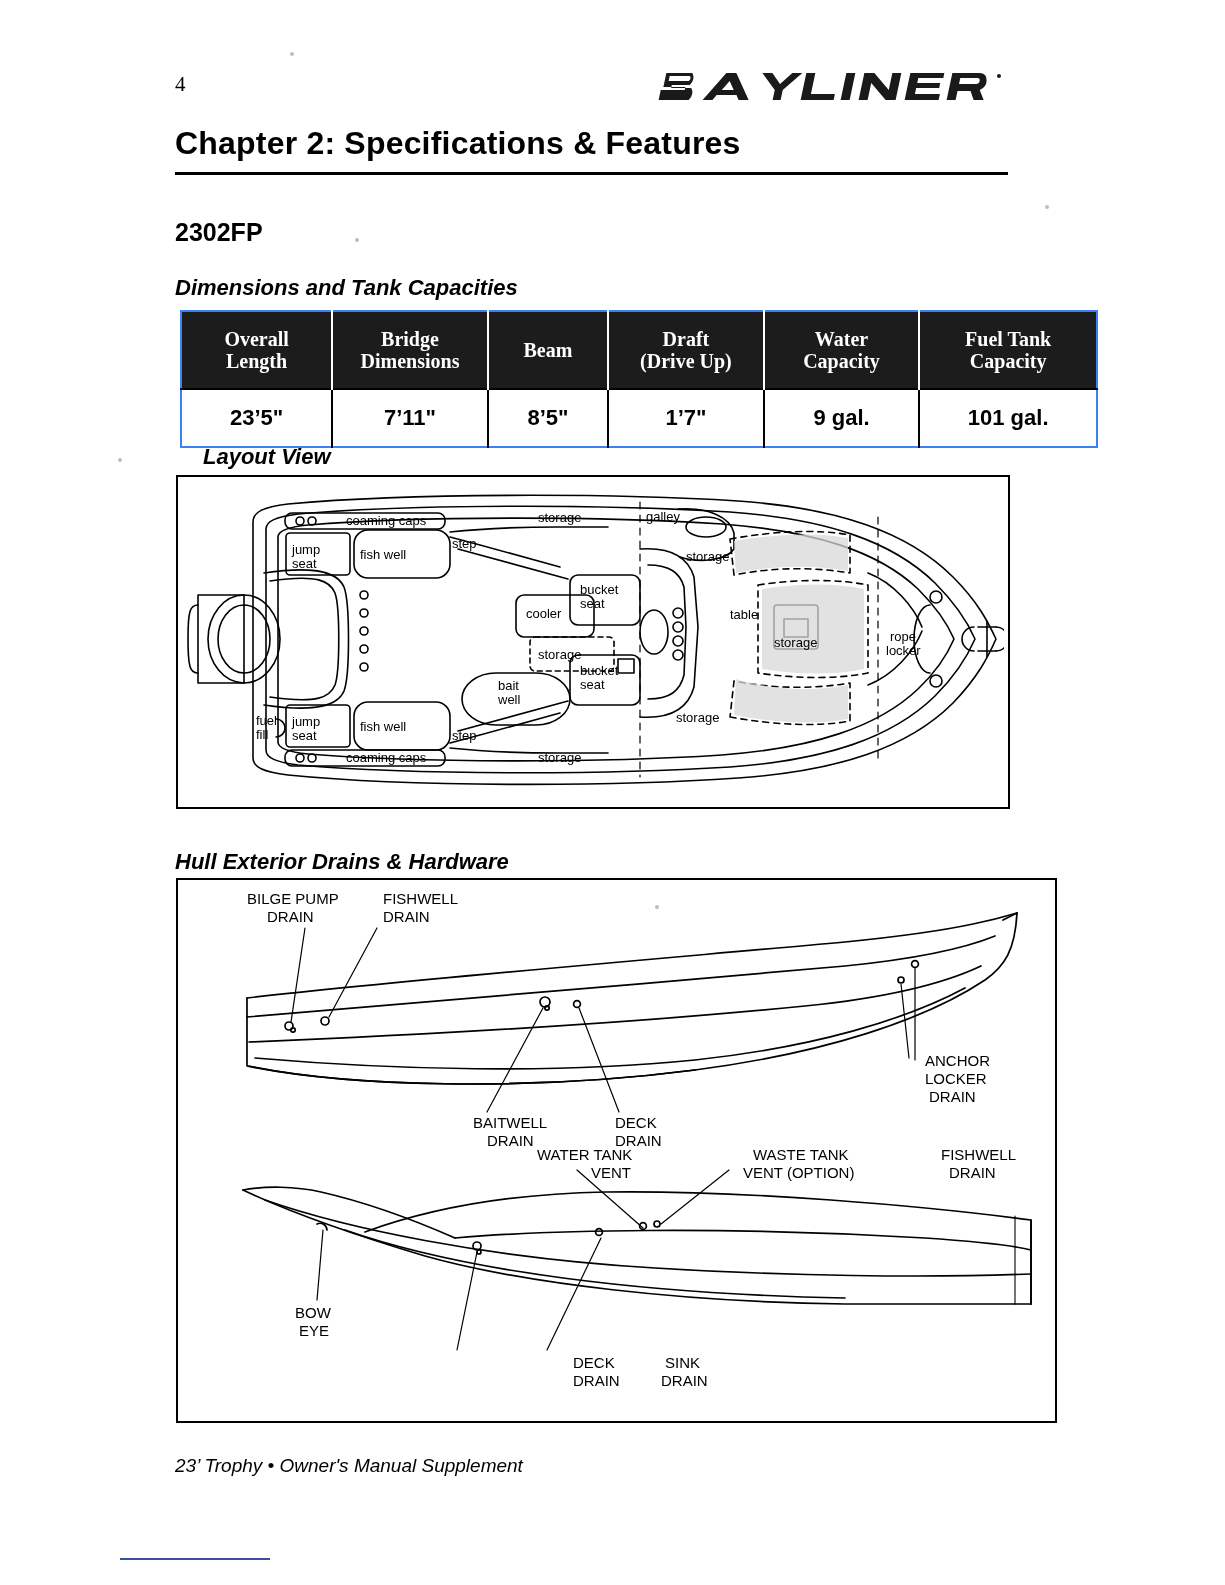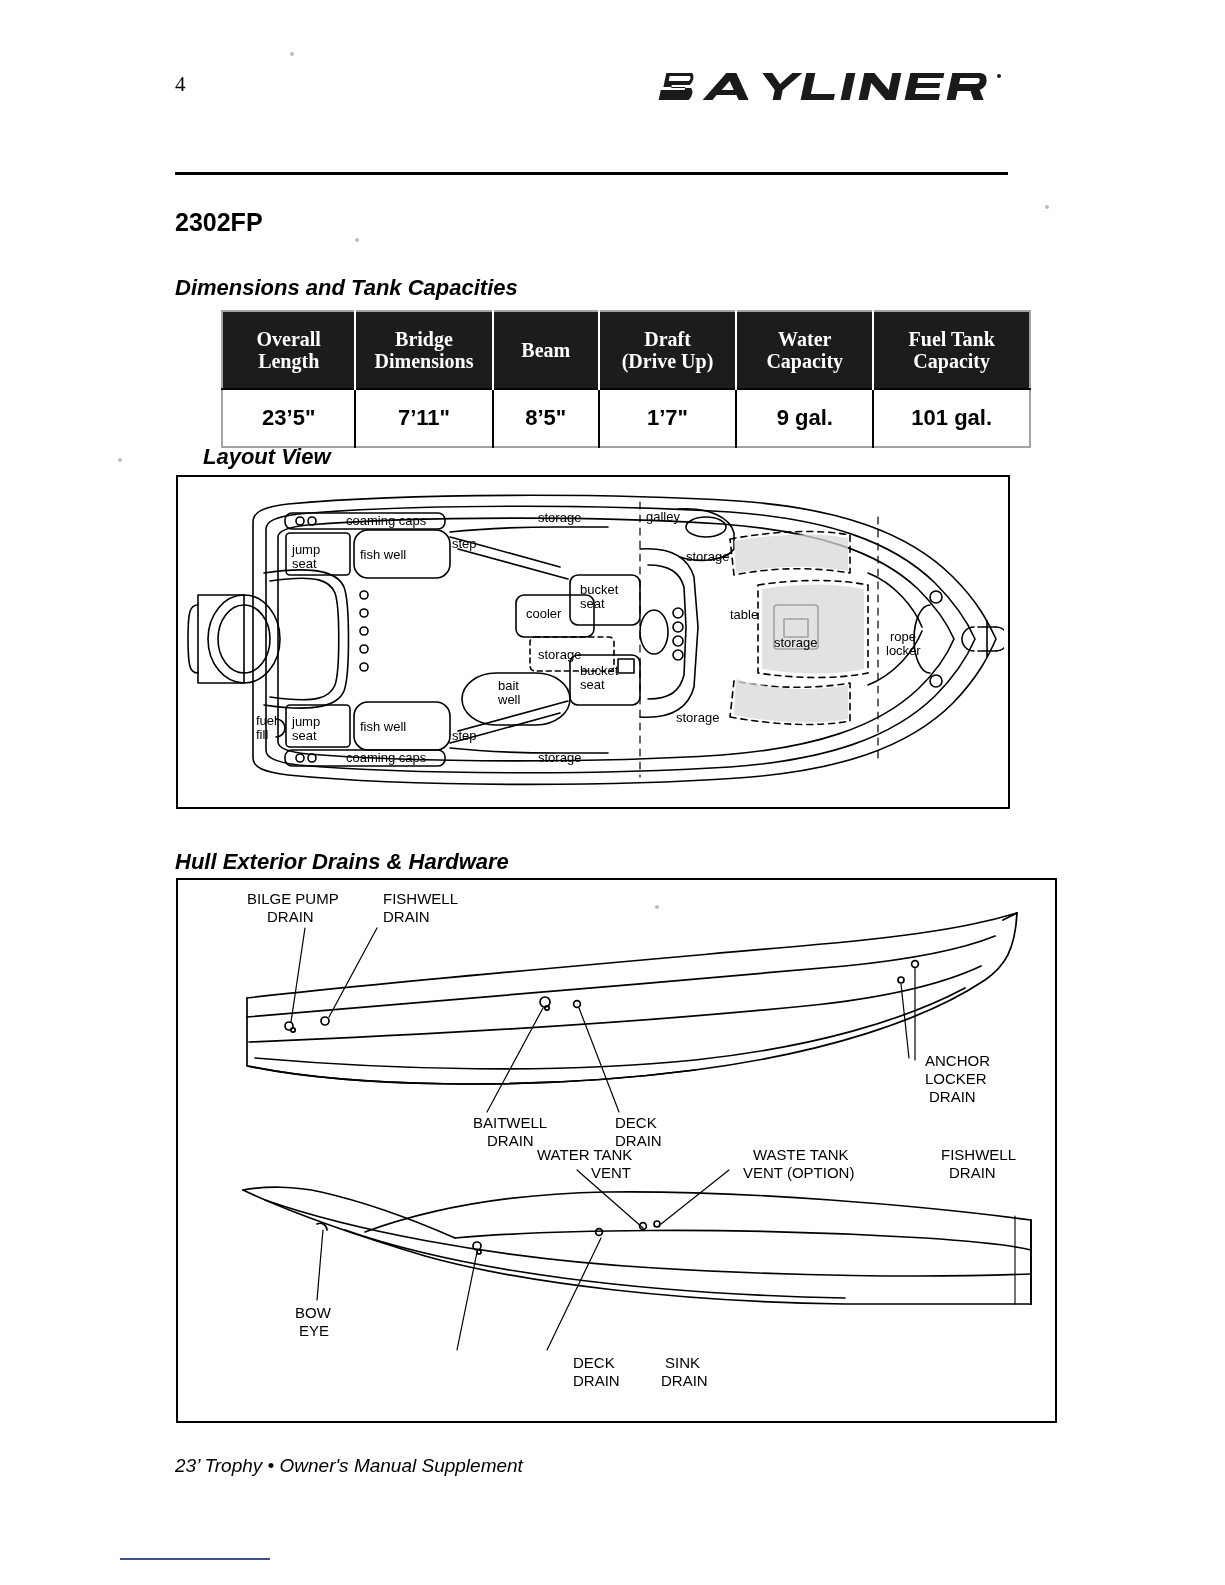--- a/index.html
+++ b/index.html
@@ -53,45 +53,44 @@
     left: 175px;
     top: 172px;
     width: 833px;
     height: 3px;
     background: #000;
   }
 
   .model-name {
     position: absolute;
     left: 175px;
-    top: 208px;
+    top: 218px;
     font-size: 25px;
     font-weight: bold;
   }
 
   .section-heading {
     position: absolute;
     font-size: 22px;
     font-weight: bold;
     font-style: italic;
   }
   #dims-heading { left: 175px; top: 275px; }
   #layout-heading { left: 175px; top: 444px; margin-left: 28px; }
   #hull-heading { left: 175px; top: 849px; }
 
   
   .spec-table {
     position: absolute;
     left: 180px;
     top: 310px;
-    width: 810px;
+    width: 918px;
     border-collapse: collapse;
-    border: 2px solid #a3a3a3;
+    border: 2px solid #3b82f6;
     table-layout: fixed;
-    margin-left: 41px;
   }
   .spec-table th {
     background: #1c1c1c;
     color: #fff;
     font-family: "Liberation Serif", serif;
     font-weight: bold;
     font-size: 20px;
     line-height: 1.12;
     padding: 7px 2px;
     border-left: 2px solid #ffffff;
@@ -174,20 +173,21 @@
         <path d="M218 3 h10 l18 17 V3 h9 v27 h-10 l-18-17 v17 h-9 z"></path>
 
         <path d="M264 3 h34 v5 h-25 v5 h23 v5 h-23 v6 h25 v6 h-34 z"></path>
 
         <path d="M306 3 h28 a9 9 0 0 1 3 17 l6 10 h-10 l-5-9 h-13 v9 h-9 z M315 8 v6 h17 a3 3 0 0 0 0-6 z"></path>
       </g>
       <circle cx="352" cy="6" r="2" fill="#1a1a1a"></circle>
     </svg>
   </div>
 
+  <div class="chapter-title">Chapter 2: Specifications &amp; Features</div>
   <div class="title-rule"></div>
 
   <div class="model-name">2302FP</div>
 
   <div class="section-heading" id="dims-heading">Dimensions and Tank Capacities</div>
   <div class="section-heading" id="layout-heading">Layout View</div>
   <div class="section-heading" id="hull-heading">Hull Exterior Drains &amp; Hardware</div>
 
   <table class="spec-table">
     <thead>

